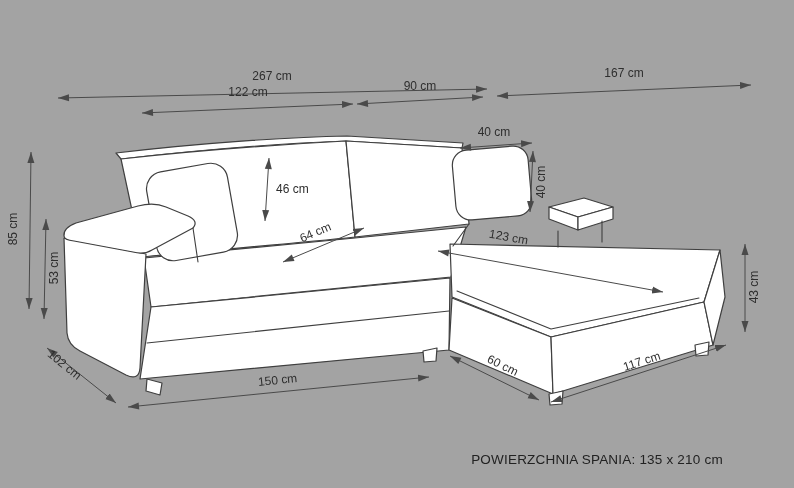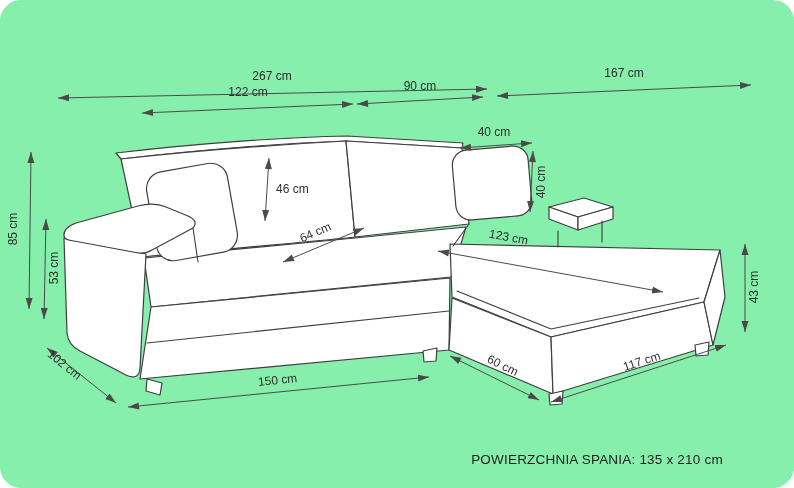--- a/index.html
+++ b/index.html
@@ -1,22 +1,21 @@
 <!DOCTYPE html>
 <html><head>
 <meta charset="utf-8">
 <style>
   html, body { margin: 0; padding: 0; background: #ffffff; }
   .stage {
     width: 794px; height: 488px;
     position: relative;
-    background: #86efac;
+    background: #a3a3a3;
     overflow: hidden;
     font-family: "Liberation Sans", sans-serif;
-    border-radius: 21px;
   }
   svg { display: block; }
   .sofa-line {
     fill: #ffffff;
     stroke: #3f3f3f;
     stroke-width: 1.2;
     stroke-linejoin: round;
     stroke-linecap: round;
   }
   .sofa-open {

